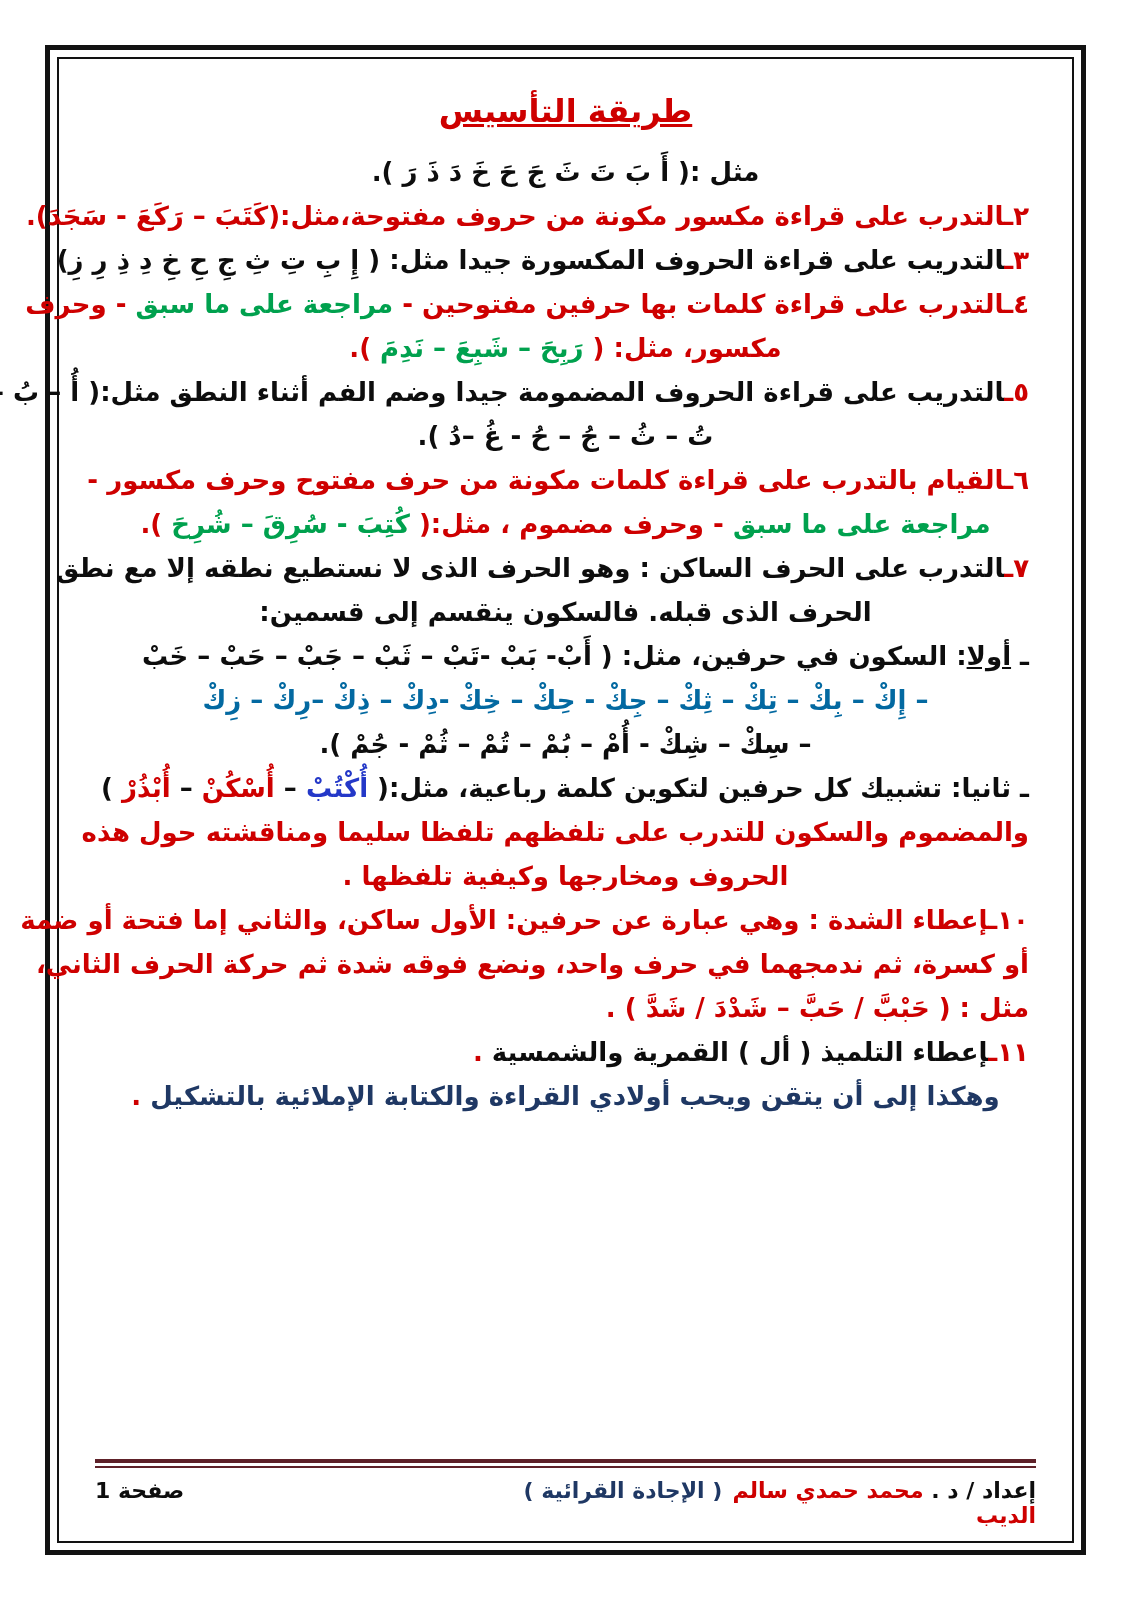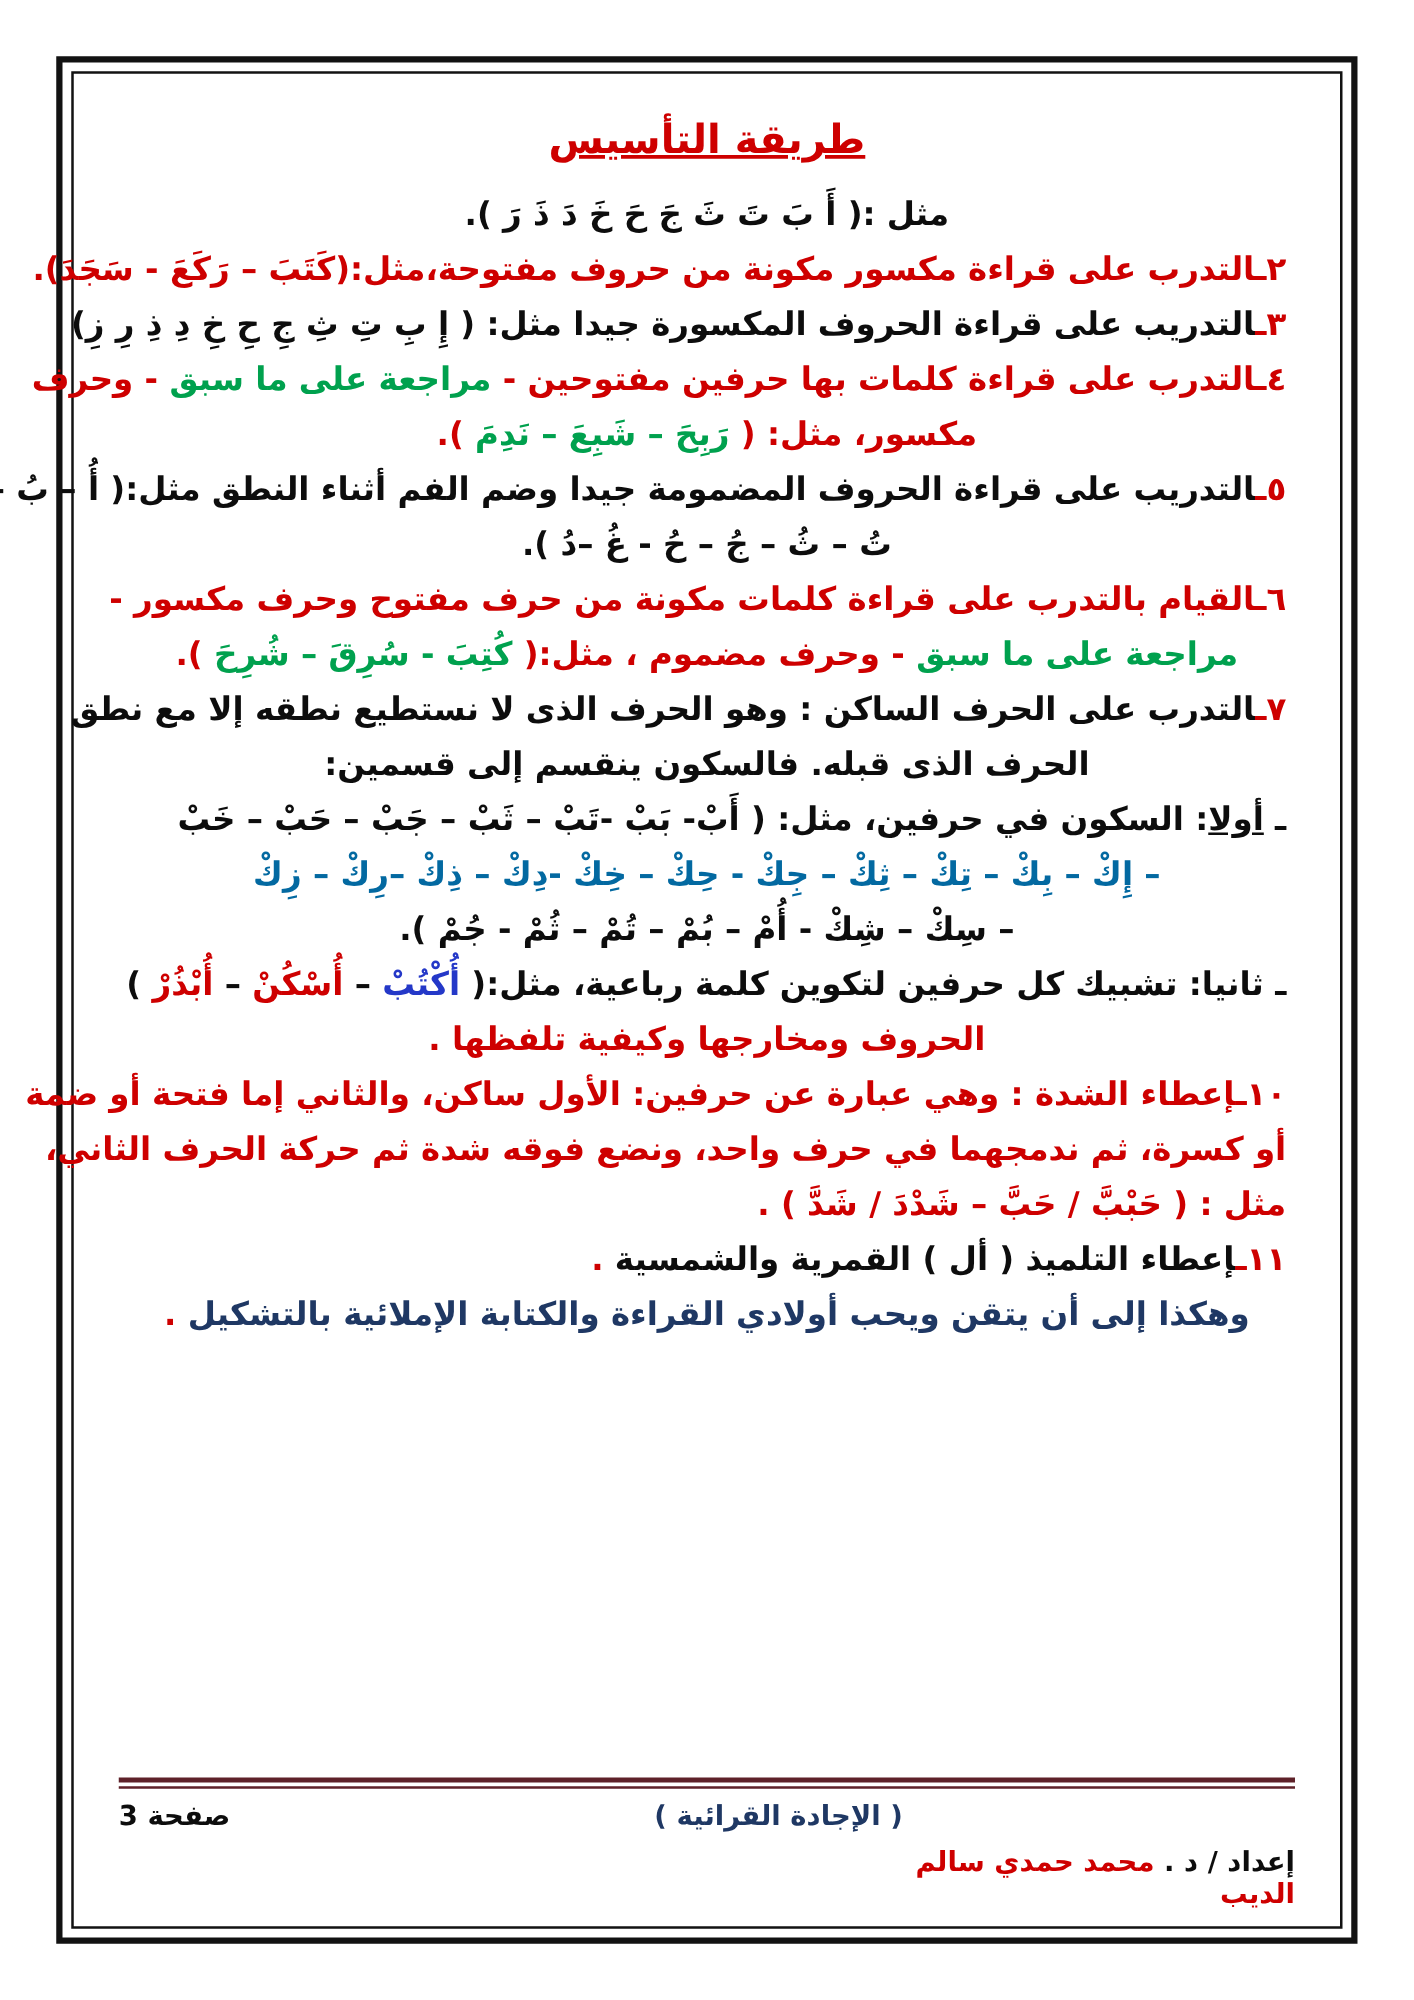--- a/index.html
+++ b/index.html
@@ -53,21 +53,21 @@
     border-top:4px solid #5E2129;
     border-bottom:2px solid #5E2129;
   }
   .footer-row{
     display:flex;
     margin-top:10px;
     font-size:22px;
     font-weight:700;
   }
   .f-cell{flex:1;}
-  .f-right{text-align:right;margin-top:37px;}
+  .f-right{text-align:right;}
   .f-center{text-align:right;}
   .f-left{text-align:left;}
 </style>
 </head>
 <body>
 
 <div class="page">
   <div class="frame-outer"></div>
   <div class="frame-inner"></div>
 
@@ -82,32 +82,33 @@
         <div class="line align-right"><span style="color: rgb(206, 0, 0);">٥ـ</span><span style="color: rgb(13, 13, 13);">التدريب على قراءة الحروف المضمومة جيدا وضم الفم أثناء النطق مثل:( أُ – بُ –</span></div>
         <div class="line align-center"><span style="color: rgb(13, 13, 13);">تُ – ثُ – جُ – حُ - غُ –دُ ).</span></div>
         <div class="line align-right"><span style="color: rgb(206, 0, 0);">٦ـالقيام بالتدرب على قراءة كلمات مكونة من  حرف مفتوح  وحرف مكسور -</span></div>
         <div class="line align-center"><span style="color: rgb(0, 161, 78);">مراجعة على ما سبق</span><span style="color: rgb(206, 0, 0);"> - وحرف مضموم ، مثل:( </span><span style="color: rgb(0, 161, 78);">كُتِبَ  - سُرِقَ – شُرِحَ</span><span style="color: rgb(206, 0, 0);"> ).</span></div>
         <div class="line align-right"><span style="color: rgb(206, 0, 0);">٧ـ</span><span style="color: rgb(13, 13, 13);">التدرب على الحرف الساكن : وهو الحرف الذى لا نستطيع نطقه إلا مع نطق</span></div>
         <div class="line align-center"><span style="color: rgb(13, 13, 13);">الحرف الذى قبله. فالسكون ينقسم إلى قسمين:</span></div>
         <div class="line align-right"><span style="color: rgb(13, 13, 13);">ـ </span><span class="u" style="color: rgb(13, 13, 13);">أولا</span><span style="color: rgb(13, 13, 13);">: السكون في حرفين، مثل: ( أَبْ- بَبْ  -تَبْ – ثَبْ – جَبْ – حَبْ – خَبْ</span></div>
         <div class="line align-center"><span style="color: #0369a1;">– إِكْ – بِكْ – تِكْ – ثِكْ – جِكْ  - حِكْ – خِكْ -دِكْ – ذِكْ –رِكْ – زِكْ</span></div>
         <div class="line align-center"><span style="color: rgb(13, 13, 13);">– سِكْ – شِكْ - أُمْ – بُمْ – تُمْ – ثُمْ - جُمْ ).</span></div>
         <div class="line align-right"><span style="color: rgb(13, 13, 13);">ـ ثانيا: تشبيك كل حرفين  لتكوين كلمة رباعية، مثل:( </span><span style="color: rgb(36, 56, 200);">أُكْتُبْ</span><span style="color: rgb(13, 13, 13);"> – </span><span style="color: rgb(206, 0, 0);">أُسْكُنْ</span><span style="color: rgb(13, 13, 13);"> – </span><span style="color: rgb(206, 0, 0);">أُبْذُرْ</span><span style="color: rgb(13, 13, 13);"> )</span></div>
+        <div class="line align-center"><span style="color: rgb(206, 0, 0);">والمضموم والسكون للتدرب على تلفظهم تلفظا سليما ومناقشته حول هذه</span></div>
         <div class="line align-center"><span style="color: rgb(206, 0, 0);">الحروف ومخارجها وكيفية تلفظها .</span></div>
         <div class="line align-right"><span style="color: rgb(206, 0, 0);">١٠ـإعطاء الشدة : وهي عبارة عن حرفين: الأول ساكن، والثاني إما فتحة أو ضمة</span></div>
         <div class="line align-center"><span style="color: rgb(206, 0, 0);">أو كسرة، ثم ندمجهما في حرف واحد، ونضع فوقه شدة ثم حركة الحرف الثاني،</span></div>
         <div class="line align-right"><span style="color: rgb(206, 0, 0);">مثل : ( حَبْبَّ / حَبَّ – شَدْدَ / شَدَّ ) .</span></div>
         <div class="line align-right"><span style="color: rgb(206, 0, 0);">١١ـ</span><span style="color: rgb(13, 13, 13);">إعطاء التلميذ ( أل ) القمرية والشمسية </span><span style="color: rgb(206, 0, 0);">.</span></div>
         <div class="line align-center"><span style="color: rgb(31, 56, 100);">وهكذا إلى أن يتقن ويحب أولادي القراءة والكتابة الإملائية بالتشكيل </span><span style="color: rgb(206, 0, 0);">.</span></div>
       </div>
   </div>
 
   <div class="footer">
     <div class="footer-rule"></div>
     <div class="footer-row">
       <div class="f-cell f-right">
         <span style="color: rgb(13, 13, 13);">إعداد / د . </span><span style="color: rgb(206, 0, 0);">محمد حمدي سالم الديب</span>
       </div>
       <div class="f-cell f-center" style="color: rgb(31, 56, 100);">( الإجادة القرائية )</div>
-      <div class="f-cell f-left" style="color: rgb(13, 13, 13);">صفحة 3</div>
+      <div class="f-cell f-left" style="color: rgb(13, 13, 13);">صفحة 1</div>
     </div>
   </div>
 </div>
 
 </body></html>

